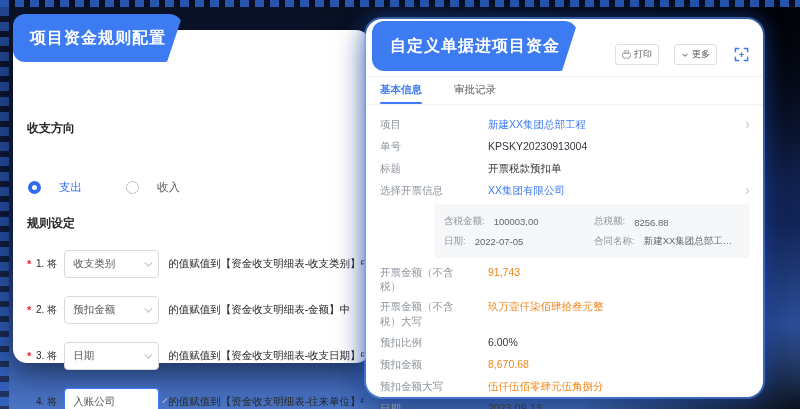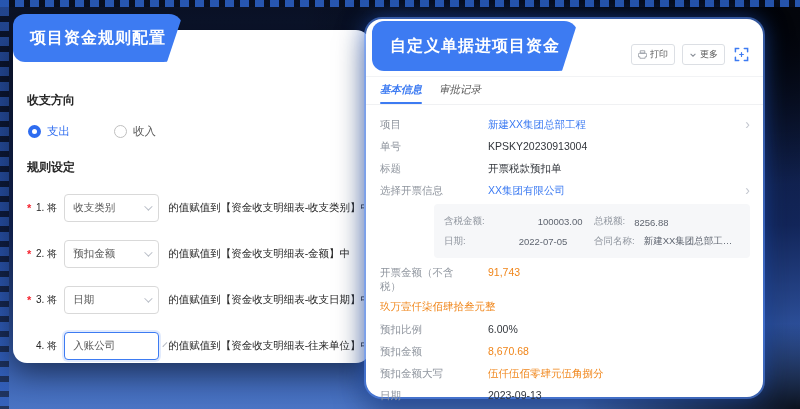--- a/index.html
+++ b/index.html
@@ -25,65 +25,65 @@
     z-index:2; }
 
   .banner { position:absolute; z-index:3; background:#3D7BF2; color:#fff; font-weight:700;
     display:flex; align-items:center; justify-content:center; letter-spacing:1px;
     border-radius:12px 14px 20px 12px;
     clip-path:polygon(0 0,100% 0,calc(100% - 16px) 100%,0 100%); }
   .banner-left { left:13px; top:14px; width:170px; height:48px; font-size:16px; }
   .banner-right { left:372px; top:21px; width:206px; height:50px; font-size:16px; }
 
   
-  .lc-body { position:absolute; inset:0; padding:62px 6px 0 14px; }
+  .lc-body { position:absolute; inset:0; padding:90px 6px 0 14px; }
   .section-label { font-size:12px; font-weight:700; color:#262626; }
   .radio-row { display:flex; gap:44px; margin:15px 0 0 1px; align-items:center; }
-  .radio-item { display:flex; align-items:center; gap:6px; font-size:11.5px; color:#595959; cursor:pointer; }
+  .radio-item { display:flex; align-items:center; gap:18px; font-size:11.5px; color:#595959; cursor:pointer;margin-top:28px; }
   .radio-dot { width:13px; height:13px; border-radius:50%; border:1px solid #bfbfbf; background:#fff; }
   .radio-item.checked .radio-dot { border:4px solid #2e6cf0; }
   .radio-item.checked .radio-label { color:#2e6cf0; }
   .rules-label { margin-top:20px; }
   .rule-row { display:flex; align-items:center; margin-top:18px; white-space:nowrap; }
   .req { width:9px; color:#F5222D; font-weight:700; font-size:11px; flex-shrink:0; }
   .req.hidden { visibility:hidden; }
   .rnum { font-size:10px; color:#262626; margin-right:7px; flex-shrink:0; }
   .rselect { width:95px; height:28px; border:1px solid #d9d9d9; border-radius:4px; background:#fff;
     display:flex; align-items:center; justify-content:space-between; padding:0 8px;
     font-size:10.5px; color:#595959; margin-right:9px; flex-shrink:0; cursor:pointer; }
   .rselect.focused { border-color:#3D7BF2; box-shadow:0 0 0 2px rgba(61,123,242,.15);gap:48px; }
   .caret { width:6px; height:6px; border-right:1.4px solid #b9bec7; border-bottom:1.4px solid #b9bec7;
     transform:rotate(45deg) translateY(-2px); }
   .rsuffix { font-size:10.5px; color:#262626; overflow:hidden; }
 
   
   .rc-head { height:58px; border-bottom:1px solid #f2f3f5; position:relative; }
-  .rc-toolbar { position:absolute; right:13px; top:25px; display:flex; align-items:center; gap:7px; }
+  .rc-toolbar { position:absolute; right:13px; top:25px; display:flex; align-items:center; gap:15px; }
   .tool-btn { display:flex; align-items:center; gap:3px; border:1px solid #dcdfe4; border-radius:3px;
     background:#fff; padding:3px 6px; font-size:9px; color:#595959; cursor:pointer; }
   .tool-btn svg { display:block; }
   .expand-btn { width:18px; height:18px; display:flex; align-items:center; justify-content:center; cursor:pointer; }
-  .rc-tabs { display:flex; gap:17px; padding:0 14px; height:28px; align-items:flex-end; border-bottom:1px solid #f0f1f3;font-style:italic; }
+  .rc-tabs { display:flex; gap:32px; padding:0 14px; height:28px; align-items:flex-end; border-bottom:1px solid #f0f1f3; }
   .tab { font-size:10.5px; color:#595959; padding-bottom:7px; position:relative; cursor:pointer; }
   .tab.active { color:#3D7BF2; font-weight:700; }
   .tab.active::after { content:""; position:absolute; left:0; right:0; bottom:0; height:2px; background:#3D7BF2; border-radius:1px; }
 
   .rc-fields { padding:8px 13px 0 14px; }
   .f-row { display:flex; align-items:center; min-height:22px; font-size:10.5px;gap:20px; }
   .f-row.tall { align-items:flex-start; padding:3px 0; }
   .f-label { width:88px; flex-shrink:0; color:#8F959E; line-height:1.35; }
   .f-value { color:#33373d; line-height:1.35; }
   .f-value.link { color:#3D7BF2; cursor:pointer; }
   .f-value.orange { color:#F08519; font-weight:400; }
   .row-chev { margin-left:auto; color:#c3c7cf; font-size:14px; line-height:1; cursor:pointer; padding-left:6px; }
 
   .summary-box { margin:3px 0 4px 54px; background:#f6f7f9; border-radius:4px; padding:7px 10px; }
   .sb-row { display:flex; min-height:20px; align-items:center; }
   .sb-cell { display:flex; align-items:center; overflow:hidden; white-space:nowrap; }
-  .sb-cell.c1 { width:150px; flex-shrink:0;gap:44px; }
+  .sb-cell.c1 { width:150px; flex-shrink:0; }
   .sb-cell.c2 { flex:1;align-items:flex-end; }
   .sb-label { color:#8F959E; font-size:9.5px; margin-right:9px; flex-shrink:0; }
   .sb-value { color:#5f6570; font-size:9.5px; overflow:hidden; text-overflow:ellipsis; }
 </style>
 </head>
 <body>
 
 <div class="stage">
   <div class="top-strip"></div>
   <div class="left-strip"></div>
@@ -229,20 +229,21 @@
           </div>
         </div>
       </div>
 
       <div class="f-row tall">
         <span class="f-label">开票金额（不含税）</span>
         <span class="f-value orange">91,743</span>
       </div>
 
       <div class="f-row tall">
+        <span class="f-label">开票金额（不含税）大写</span>
         <span class="f-value orange">玖万壹仟柒佰肆拾叁元整</span>
       </div>
 
       <div class="f-row">
         <span class="f-label">预扣比例</span>
         <span class="f-value">6.00%</span>
       </div>
 
       <div class="f-row">
         <span class="f-label">预扣金额</span>

